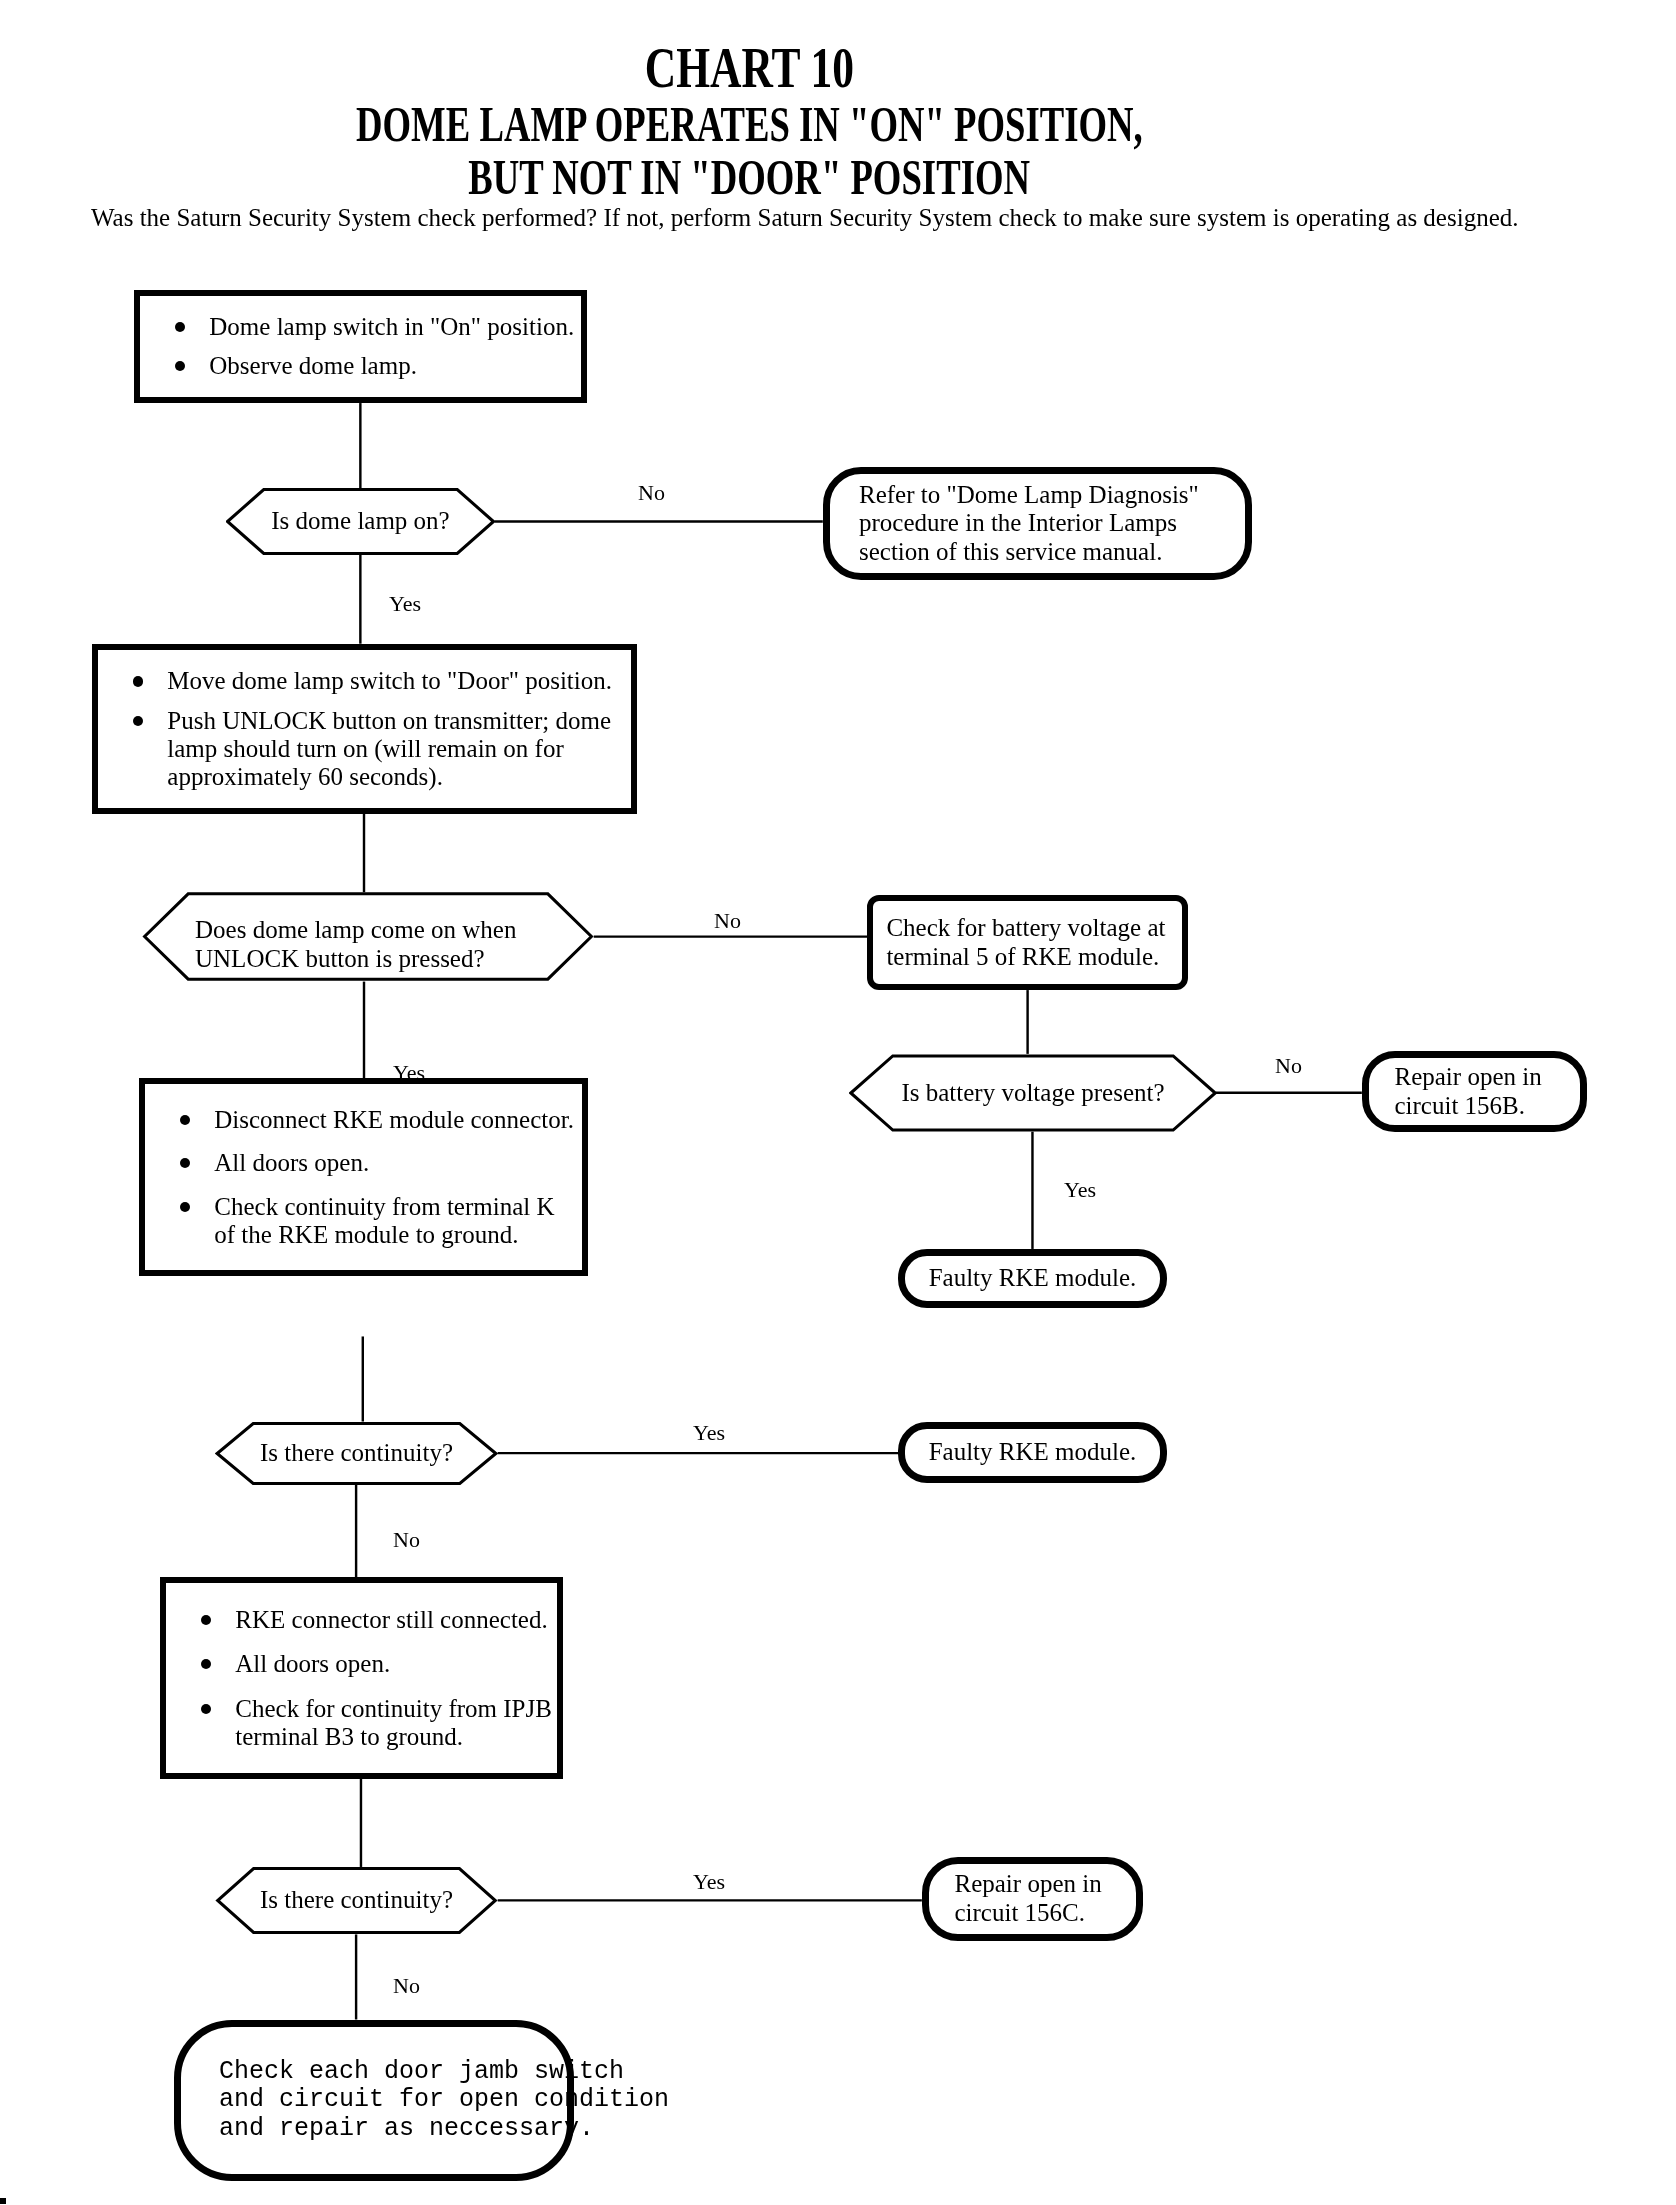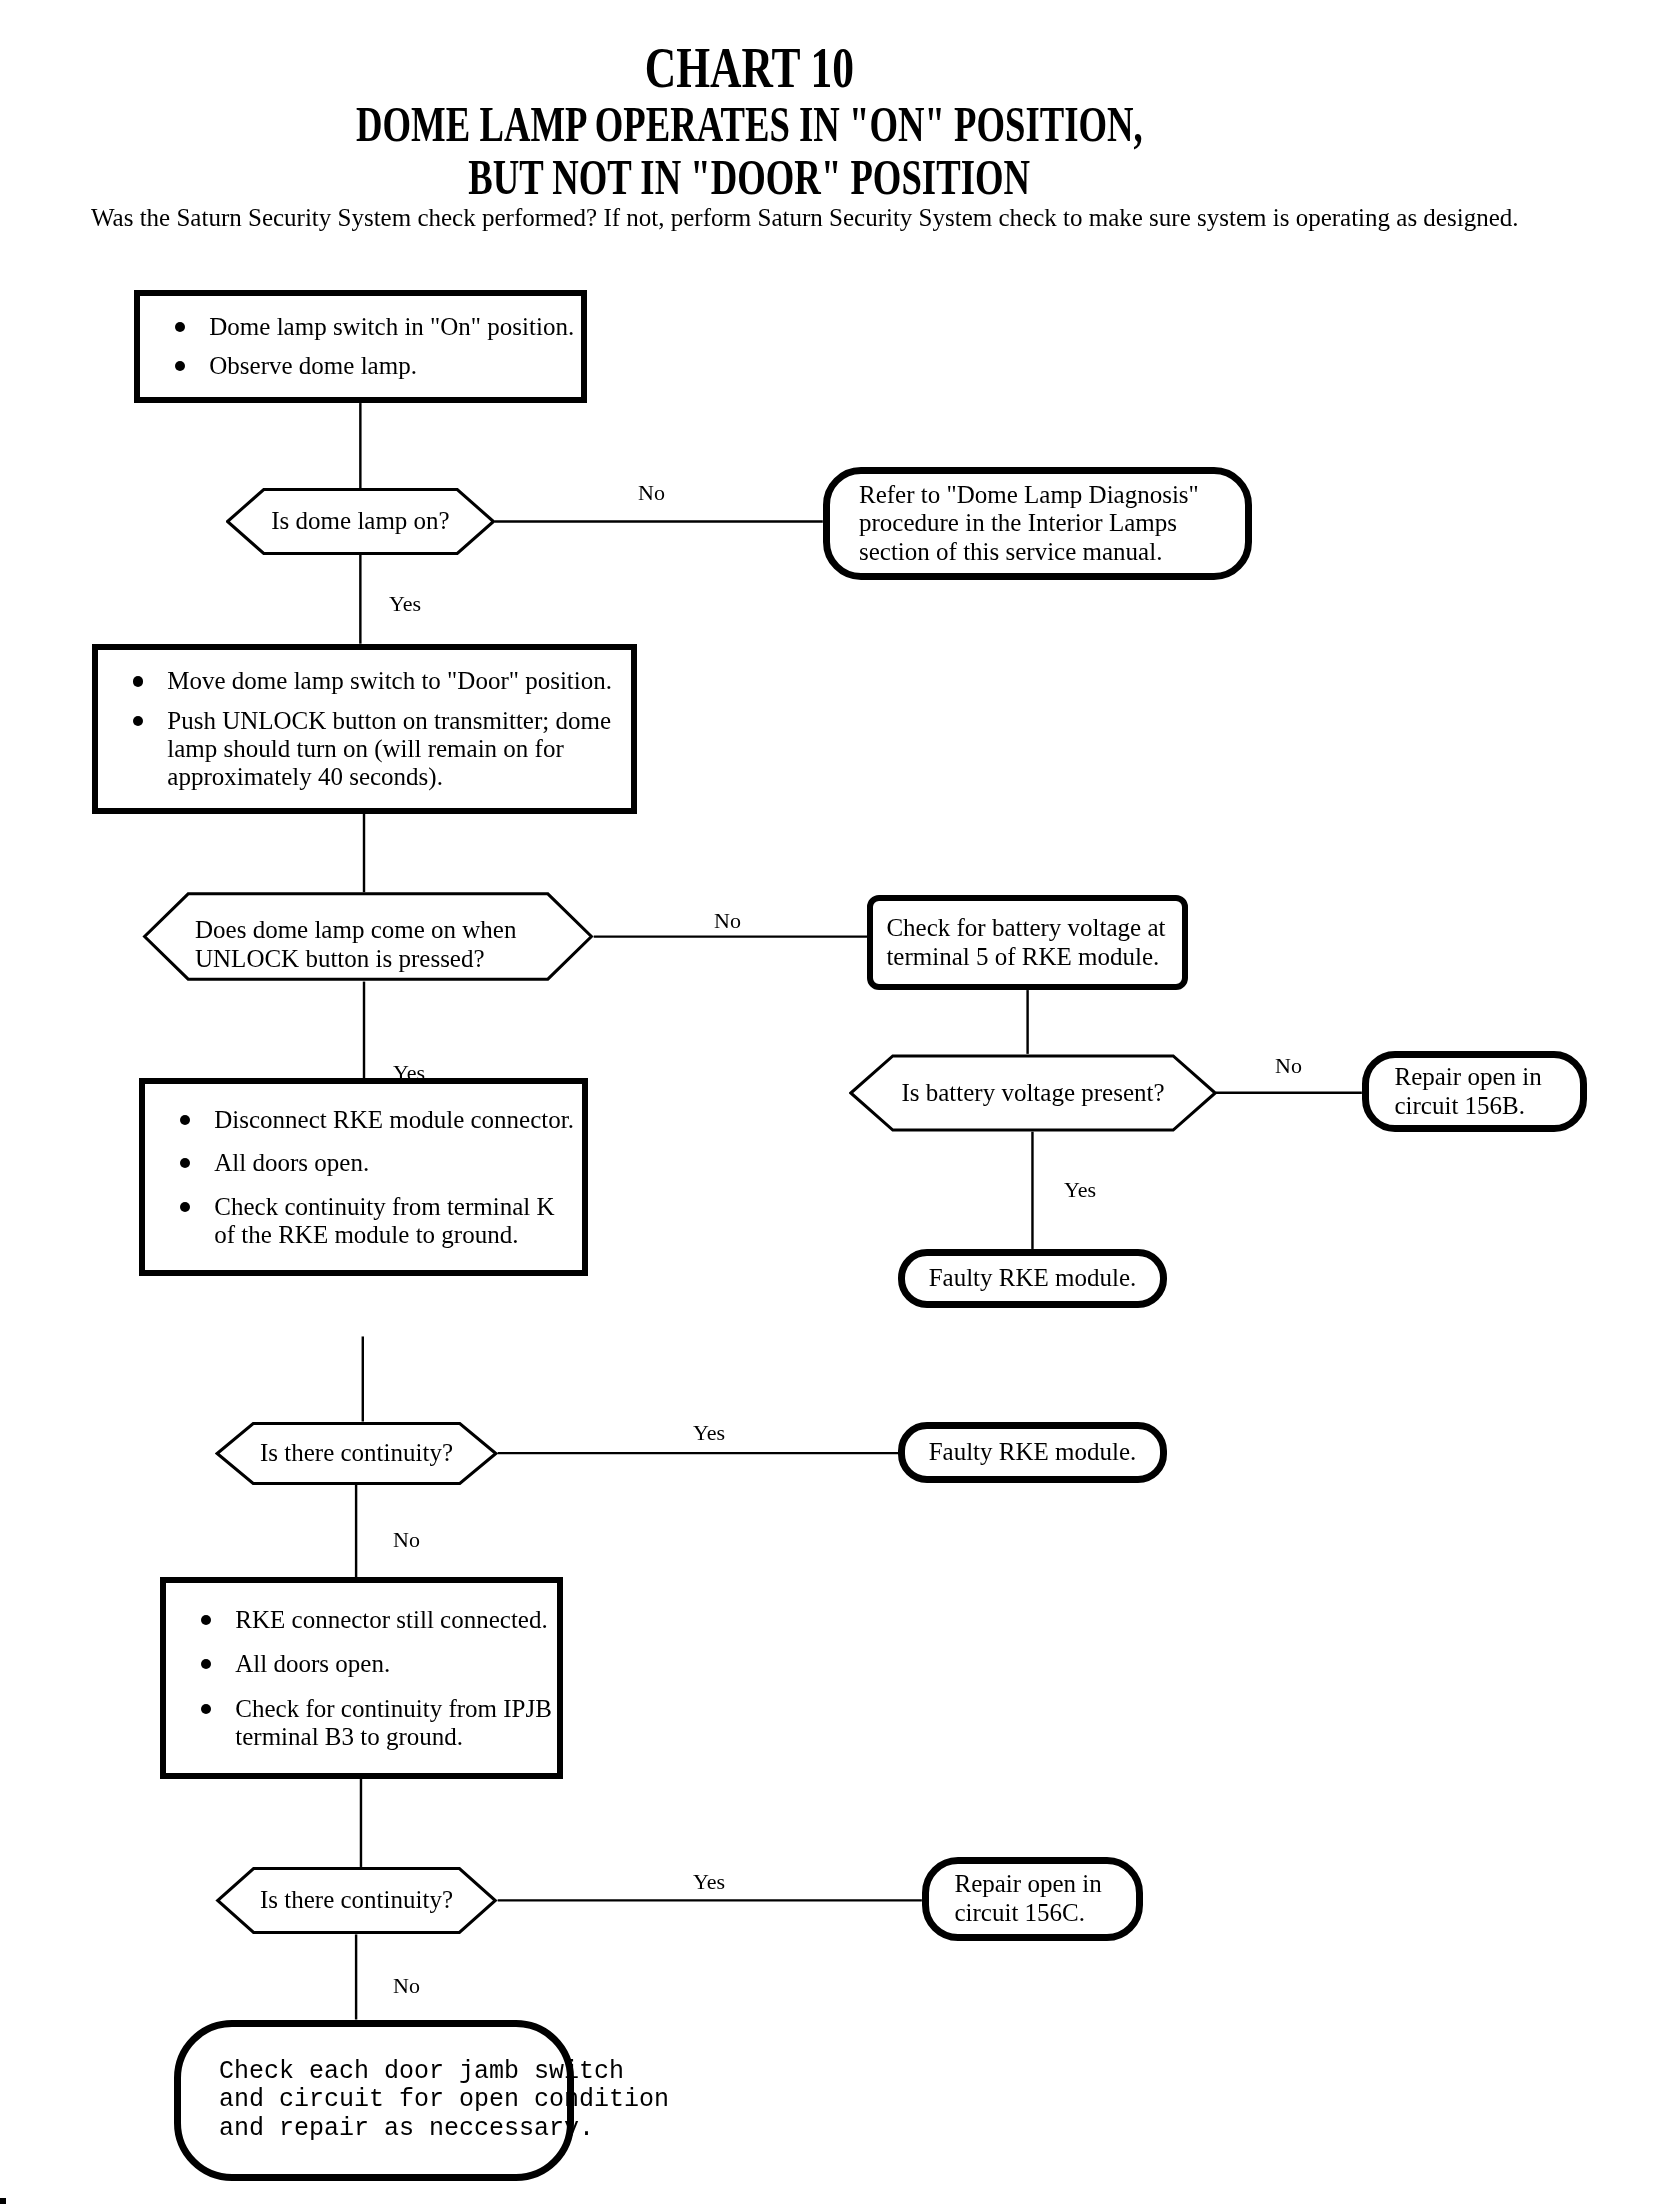--- a/index.html
+++ b/index.html
@@ -95,21 +95,21 @@
 
 <div class="pbox" style="left:92px;top:644px;width:545px;height:170px;">
   <div class="bullet-row">
     <span class="bullet-dot"></span>
     <span class="bullet-text">Move dome lamp switch to "Door" position.</span>
   </div>
   <div class="bullet-row">
     <span class="bullet-dot"></span>
     <span class="bullet-text">Push UNLOCK button on transmitter; dome
 lamp should turn on (will remain on for
-approximately 40 seconds).</span>
+approximately 60 seconds).</span>
   </div>
 </div>
 
 <div class="hex" style="left:142px;top:892px;width:452px;height:105px;">
   <svg width="452" height="89" viewBox="0 0 744 147">
     <polygon points="75,3 669,3 741,73.5 669,144 75,144 3,73.5" fill="#fff" stroke="#000" stroke-width="5"></polygon>
   </svg>
   <span class="hex-label left">Does dome lamp come on when
 UNLOCK button is pressed?</span>
 </div>

